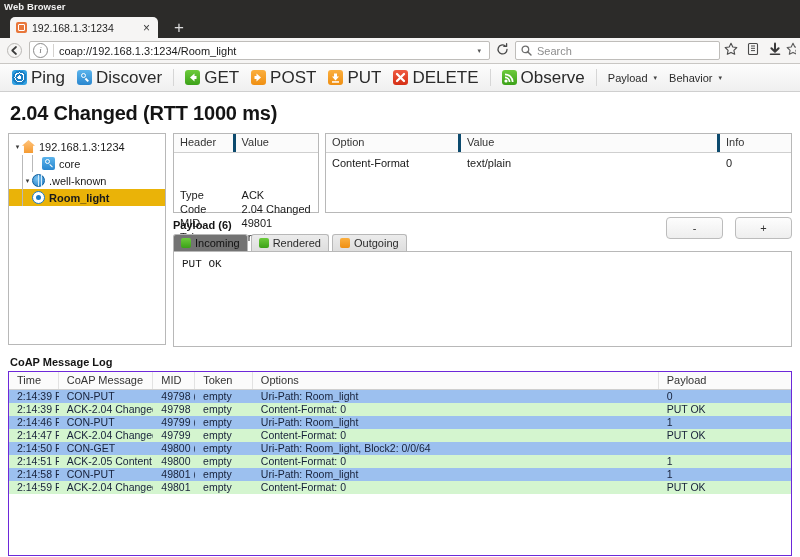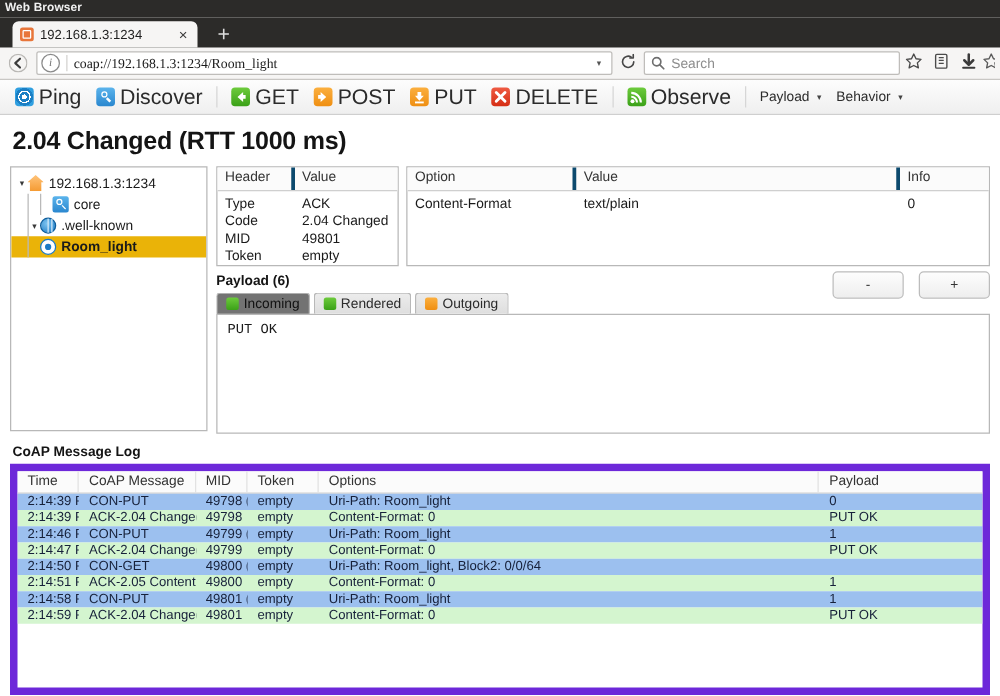--- a/index.html
+++ b/index.html
@@ -30,21 +30,21 @@
   .navbar{height:26px;background:#f6f5f4;border-bottom:1px solid #c9c7c4;
     display:flex;align-items:center;padding:0 4px;box-sizing:border-box;}
   .navbtn{width:21px;height:21px;border-radius:50%;display:flex;align-items:center;
     justify-content:center;color:#4a4a4a;flex:0 0 auto;cursor:pointer;}
   .urlbox{flex:1;height:19px;background:#fff;border:1px solid #bfbdba;border-radius:2px;
     display:flex;align-items:center;margin:0 4px;padding:0 3px;box-sizing:border-box;}
   .url-info{width:13px;height:13px;border:1.1px solid #8a8a8a;border-radius:50%;
     color:#6e6e6e;font-size:9px;line-height:12px;text-align:center;font-style:italic;
     font-family:"Liberation Serif",serif;flex:0 0 auto;}
   .url-sep{width:1px;height:13px;background:#d4d2cf;margin:0 5px;flex:0 0 auto;}
-  .url-text{font-size:11px;color:#1a1a1a;white-space:nowrap;overflow:hidden;flex:1;font-family:Liberation Serif, serif;}
+  .url-text{font-size:11px;color:#1a1a1a;white-space:nowrap;overflow:hidden;flex:1;}
   .url-caret{color:#555;font-size:7px;padding:0 5px;flex:0 0 auto;cursor:pointer;}
   .reload{width:16px;text-align:center;color:#4a4a4a;font-size:12px;flex:0 0 auto;cursor:pointer;}
   .searchbox{width:205px;height:19px;background:#fff;border:1px solid #bfbdba;
     border-radius:2px;display:flex;align-items:center;padding:0 5px;margin-left:5px;
     box-sizing:border-box;flex:0 0 auto;}
   .search-ph{font-size:11px;color:#8d8d8d;margin-left:5px;}
   .navicon{width:22px;text-align:center;color:#4a4a4a;font-size:13px;flex:0 0 auto;cursor:pointer;}
   
   .coapbar{height:28px;background:linear-gradient(#fdfdfd,#efefef);
     border-bottom:1px solid #cfcfcf;display:flex;align-items:center;padding:0 6px;
@@ -125,21 +125,21 @@
   .pic-out{background:linear-gradient(#fbaf3f,#ef8f12);}
   .plbody{border:1px solid #b8b8b8;background:#fff;height:96px;
     font-family:"Liberation Mono","DejaVu Sans Mono",monospace;font-size:11px;
     padding:6px 8px;box-sizing:border-box;color:#1a1a1a;}
   .plbtns{position:absolute;right:0;top:-2px;display:flex;}
   .plbtn{width:55px;height:20px;border:1px solid #bcbcbc;border-radius:4px;
     background:linear-gradient(#fdfdfd,#eeeeee);margin-left:12px;font-size:11px;
     color:#333;display:flex;align-items:center;justify-content:center;cursor:pointer;}
   
   .logtitle{font-size:11px;font-weight:bold;color:#141414;margin:9px 0 3px 2px;}
-  .logtbl{border:6px solid #6d28d9;background:#fff;height:185px;box-sizing:border-box;
+  .logtbl{border:1px solid #6d28d9;background:#fff;height:185px;box-sizing:border-box;
     overflow:hidden;}
   .loghead{display:flex;height:17px;border-bottom:1px solid #cfcfcf;background:#fbfbfb;}
   .loghead .c{font-size:11px;color:#333;padding:2px 0 0 8px;box-sizing:border-box;
     border-right:1px solid #e2e2e2;white-space:nowrap;overflow:hidden;}
   .logrow{display:flex;height:13px;line-height:13px;}
   .logrow .c{font-size:10.5px;color:#17213a;padding-left:8px;box-sizing:border-box;
     white-space:nowrap;overflow:hidden;}
   .logrow.req{background:#9cc0ef;}
   .logrow.res{background:#d4f5cf;}
   .col-time{width:50px;}.col-msg{width:95px;}.col-mid{width:42px;}
@@ -326,21 +326,21 @@
 
     <div class="detailwrap">
 
       <div class="dtables">
 
         <div class="dtbl tbl-header">
           <div class="hrow">
             <div class="c" style="width:62px">Header</div>
             <div class="c" style="width:83px;border-right:none">Value</div>
           </div>
-          <div id="header-rows" style="padding-top:3px;">
+          <div id="header-rows" style="padding-top:3px;margin-top:32px;">
               <div class="drow">
                 <div class="c" style="width:62px">Type</div>
                 <div class="c" style="width:83px">ACK</div>
               </div>
               <div class="drow">
                 <div class="c" style="width:62px">Code</div>
                 <div class="c" style="width:83px">2.04 Changed</div>
               </div>
               <div class="drow">
                 <div class="c" style="width:62px">MID</div>

